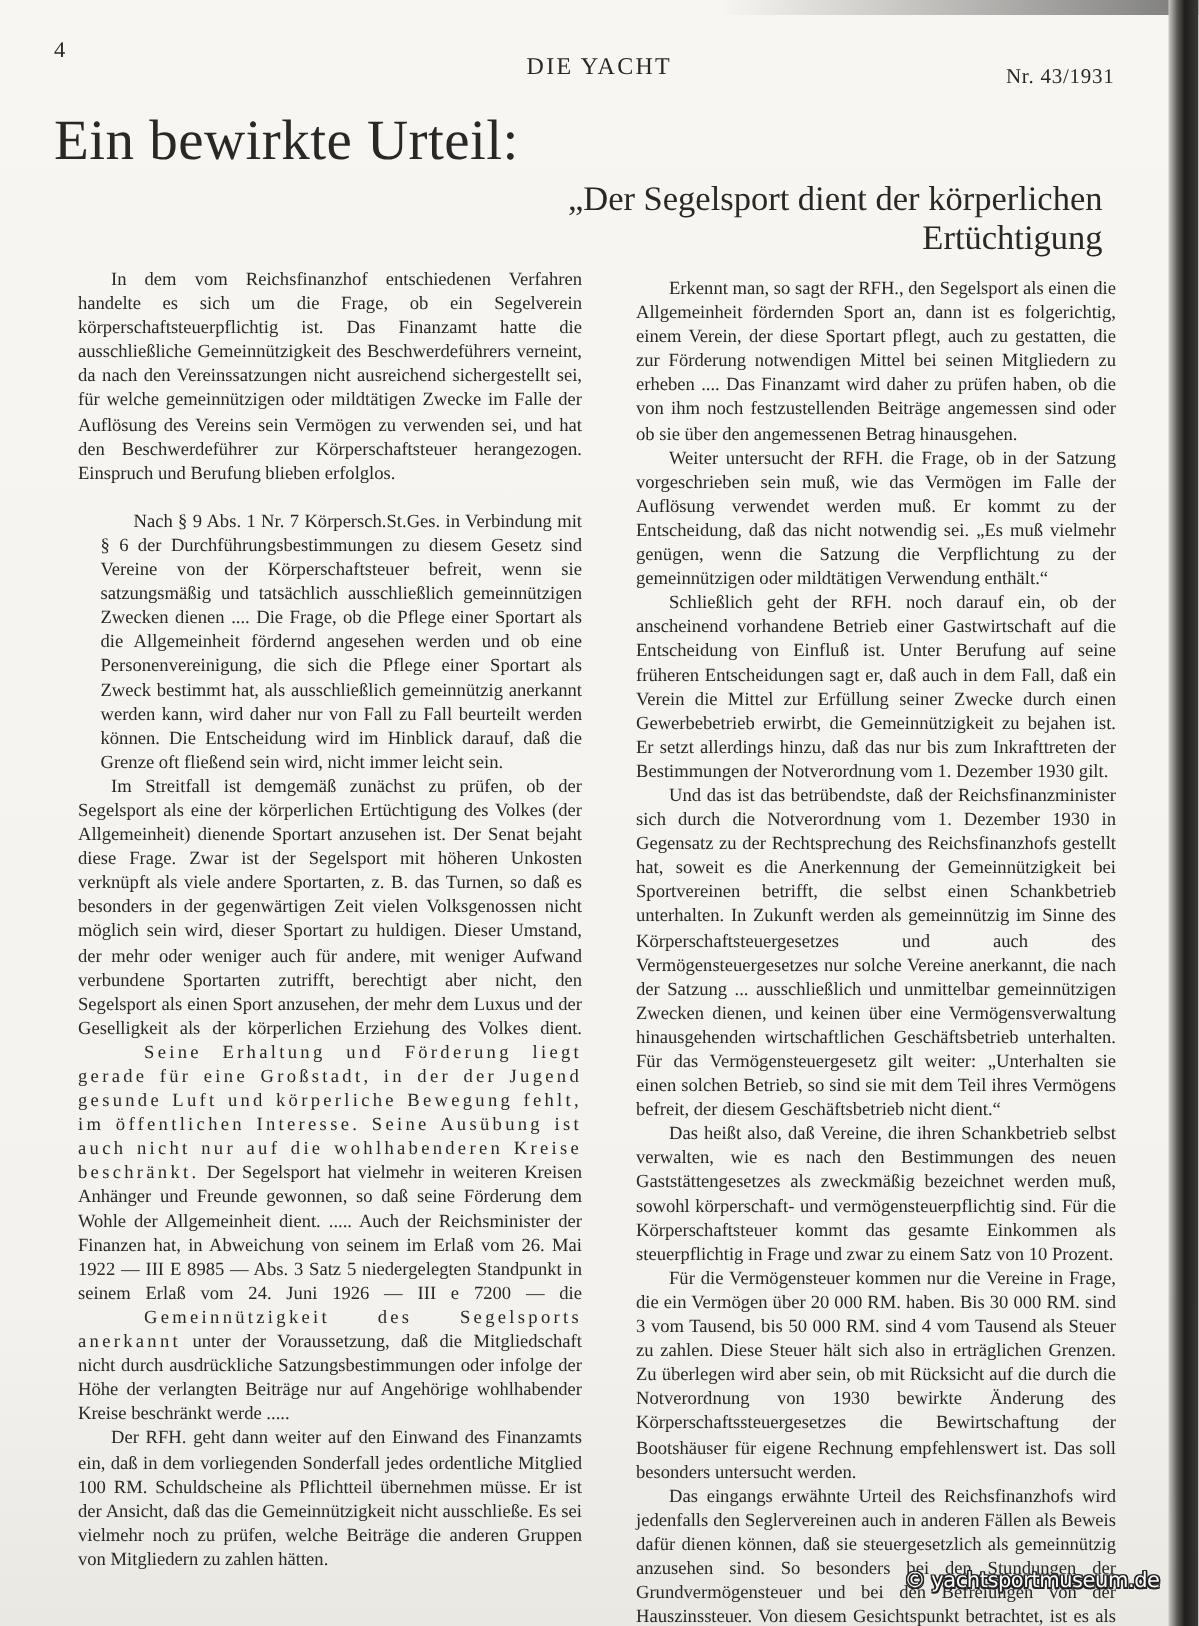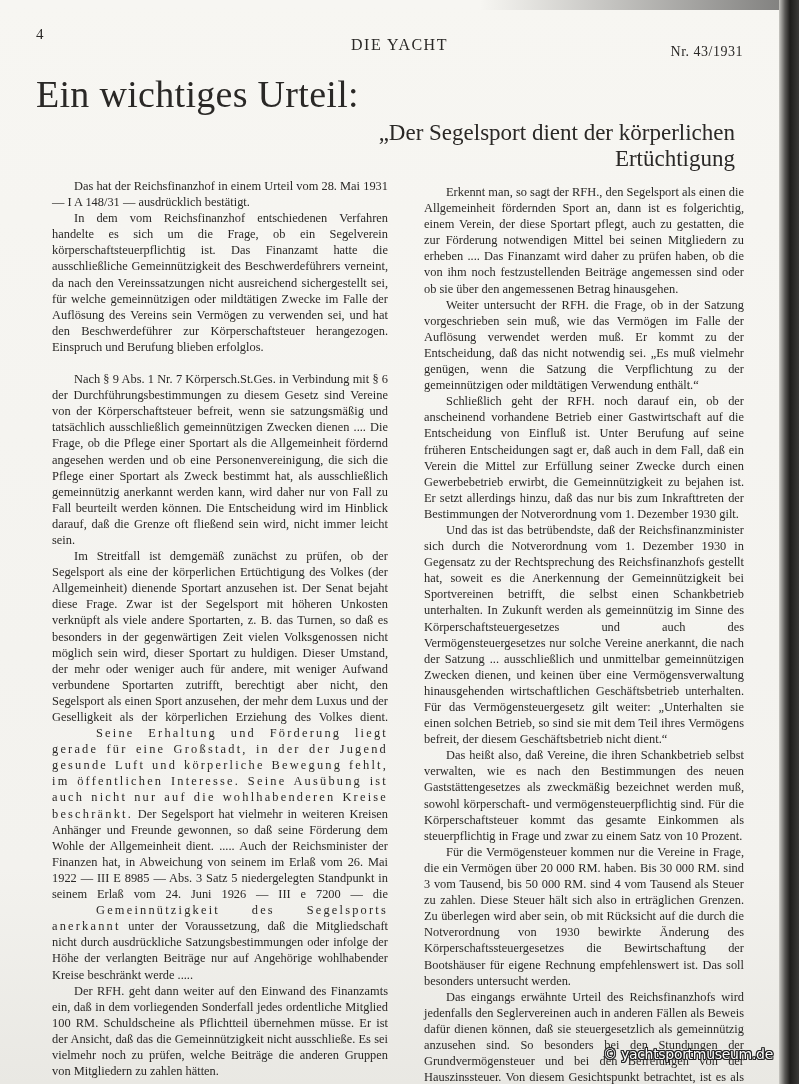--- a/index.html
+++ b/index.html
@@ -33,47 +33,46 @@
     position: absolute; left: 290px; top: 120px; width: 445px;
     text-align: right; font-size: 23px; line-height: 26px; font-style: normal;
   }
   .col {
     position: absolute; top: 178px; font-size: 12.4px; line-height: 16.1px;
     text-align: justify; hyphens: manual;
   }
   .col-left { left: 52px; width: 336px; top: 178px; }
   .col-right { left: 424px; width: 320px; top: 184px; }
   .col p { margin: 0; text-indent: 22px; }
-  .col p.gap { margin-top: 16px; }
+  .col p.gap { margin-top: 16px; margin-left: 15px; }
   .col .sp { letter-spacing: 2.2px; margin-left: 44px; }
   .watermark {
     position: absolute; right: 26px; bottom: 22px;
     font-family: "DejaVu Sans", sans-serif; font-size: 14px; font-weight: normal;
     color: #ffffff; letter-spacing: -0.3px;
     text-shadow: -1px -1px 0 #222, 1px -1px 0 #222, -1px 1px 0 #222, 1px 1px 0 #222, 0 1px 0 #222, 1px 0 0 #222, 0 -1px 0 #222, -1px 0 0 #222;
   }
 </style>
 </head>
 <body>
 
 <div class="page">
   <div class="top-shadow"></div>
   <div class="binding"></div>
 
   <div class="running-head page-number">4</div>
   <div class="running-head journal-name">DIE YACHT</div>
   <div class="running-head issue-number">Nr. 43/1931</div>
 
-  <h1 class="headline">Ein wichtiges Urteil:</h1>
+  <h1 class="headline">Ein bewirkte Urteil:</h1>
   <div class="subhead">
     <div>„Der Segelsport dient der körperlichen Ertüchtigung</div>
   </div>
 
   <div class="col col-left">
-    <p>Das hat der Reichsfinanzhof in einem Urteil vom 28. Mai 1931 — I A 148/31 — ausdrücklich bestätigt.</p>
     <p>In dem vom Reichsfinanzhof entschiedenen Verfahren handelte es sich um die Frage, ob ein Segelverein körperschaftsteuerpflichtig ist. Das Finanzamt hatte die ausschließliche Gemeinnützigkeit des Beschwerdeführers verneint, da nach den Vereinssatzungen nicht ausreichend sichergestellt sei, für welche gemeinnützigen oder mildtätigen Zwecke im Falle der Auflösung des Vereins sein Vermögen zu verwenden sei, und hat den Beschwerdeführer zur Körperschaftsteuer herangezogen. Einspruch und Berufung blieben erfolglos.</p>
     <p class="gap">Nach § 9 Abs. 1 Nr. 7 Körpersch.St.Ges. in Verbindung mit § 6 der Durchführungsbestimmungen zu diesem Gesetz sind Vereine von der Körperschaftsteuer befreit, wenn sie satzungsmäßig und tatsächlich ausschließlich gemeinnützigen Zwecken dienen .... Die Frage, ob die Pflege einer Sportart als die Allgemeinheit fördernd angesehen werden und ob eine Personenvereinigung, die sich die Pflege einer Sportart als Zweck bestimmt hat, als ausschließlich gemeinnützig anerkannt werden kann, wird daher nur von Fall zu Fall beurteilt werden können. Die Entscheidung wird im Hinblick darauf, daß die Grenze oft fließend sein wird, nicht immer leicht sein.</p>
     <p><span>Im Streitfall ist demgemäß zunächst zu prüfen, ob der Segelsport als eine der körperlichen Ertüchtigung des Volkes (der Allgemeinheit) dienende Sportart anzusehen ist. Der Senat bejaht diese Frage. Zwar ist der Segelsport mit höheren Unkosten verknüpft als viele andere Sportarten, z. B. das Turnen, so daß es besonders in der gegenwärtigen Zeit vielen Volksgenossen nicht möglich sein wird, dieser Sportart zu huldigen. Dieser Umstand, der mehr oder weniger auch für andere, mit weniger Aufwand verbundene Sportarten zutrifft, berechtigt aber nicht, den Segelsport als einen Sport anzusehen, der mehr dem Luxus und der Geselligkeit als der körperlichen Erziehung des Volkes dient.</span> <span class="sp">Seine Erhaltung und Förderung liegt gerade für eine Großstadt, in der der Jugend gesunde Luft und körperliche Bewegung fehlt, im öffentlichen Interesse. Seine Ausübung ist auch nicht nur auf die wohlhabenderen Kreise beschränkt.</span> <span>Der Segelsport hat vielmehr in weiteren Kreisen Anhänger und Freunde gewonnen, so daß seine Förderung dem Wohle der Allgemeinheit dient. ..... Auch der Reichsminister der Finanzen hat, in Abweichung von seinem im Erlaß vom 26. Mai 1922 — III E 8985 — Abs. 3 Satz 5 niedergelegten Standpunkt in seinem Erlaß vom 24. Juni 1926 — III e 7200 — die</span> <span class="sp">Gemeinnützigkeit des Segelsports anerkannt</span> <span>unter der Voraussetzung, daß die Mitgliedschaft nicht durch ausdrückliche Satzungsbestimmungen oder infolge der Höhe der verlangten Beiträge nur auf Angehörige wohlhabender Kreise beschränkt werde .....</span></p>
     <p>Der RFH. geht dann weiter auf den Einwand des Finanzamts ein, daß in dem vorliegenden Sonderfall jedes ordentliche Mitglied 100 RM. Schuldscheine als Pflichtteil übernehmen müsse. Er ist der Ansicht, daß das die Gemeinnützigkeit nicht ausschließe. Es sei vielmehr noch zu prüfen, welche Beiträge die anderen Gruppen von Mitgliedern zu zahlen hätten.</p>
   </div>
 
   <div class="col col-right">
     <p>Erkennt man, so sagt der RFH., den Segelsport als einen die Allgemeinheit fördernden Sport an, dann ist es folgerichtig, einem Verein, der diese Sportart pflegt, auch zu gestatten, die zur Förderung notwendigen Mittel bei seinen Mitgliedern zu erheben .... Das Finanzamt wird daher zu prüfen haben, ob die von ihm noch festzustellenden Beiträge angemessen sind oder ob sie über den angemessenen Betrag hinausgehen.</p>
     <p>Weiter untersucht der RFH. die Frage, ob in der Satzung vorgeschrieben sein muß, wie das Vermögen im Falle der Auflösung verwendet werden muß. Er kommt zu der Entscheidung, daß das nicht notwendig sei. „Es muß vielmehr genügen, wenn die Satzung die Verpflichtung zu der gemeinnützigen oder mildtätigen Verwendung enthält.“</p>
     <p>Schließlich geht der RFH. noch darauf ein, ob der anscheinend vorhandene Betrieb einer Gastwirtschaft auf die Entscheidung von Einfluß ist. Unter Berufung auf seine früheren Entscheidungen sagt er, daß auch in dem Fall, daß ein Verein die Mittel zur Erfüllung seiner Zwecke durch einen Gewerbebetrieb erwirbt, die Gemeinnützigkeit zu bejahen ist. Er setzt allerdings hinzu, daß das nur bis zum Inkrafttreten der Bestimmungen der Notverordnung vom 1. Dezember 1930 gilt.</p>

